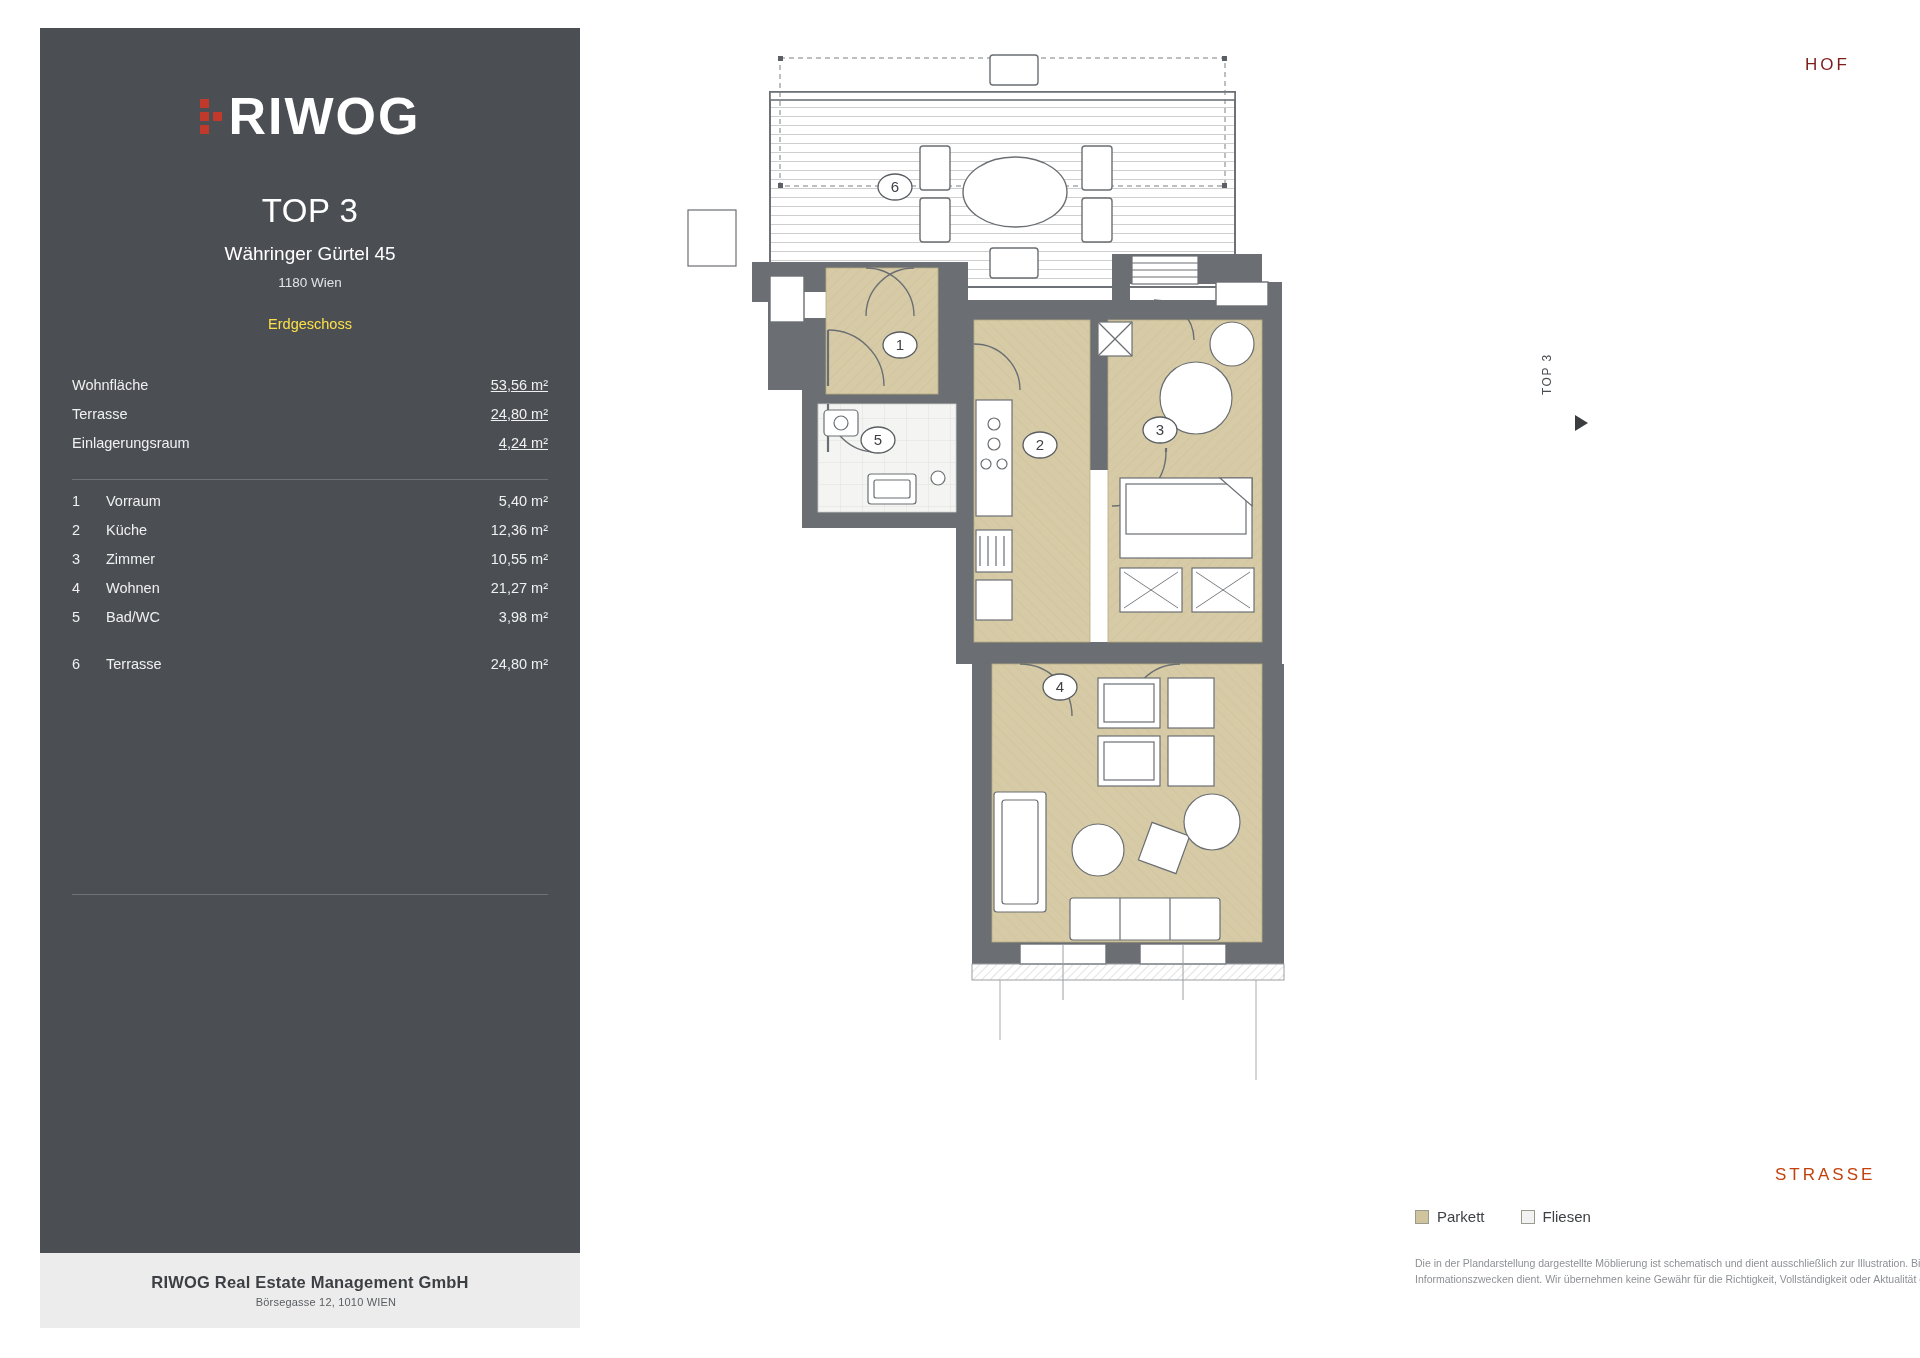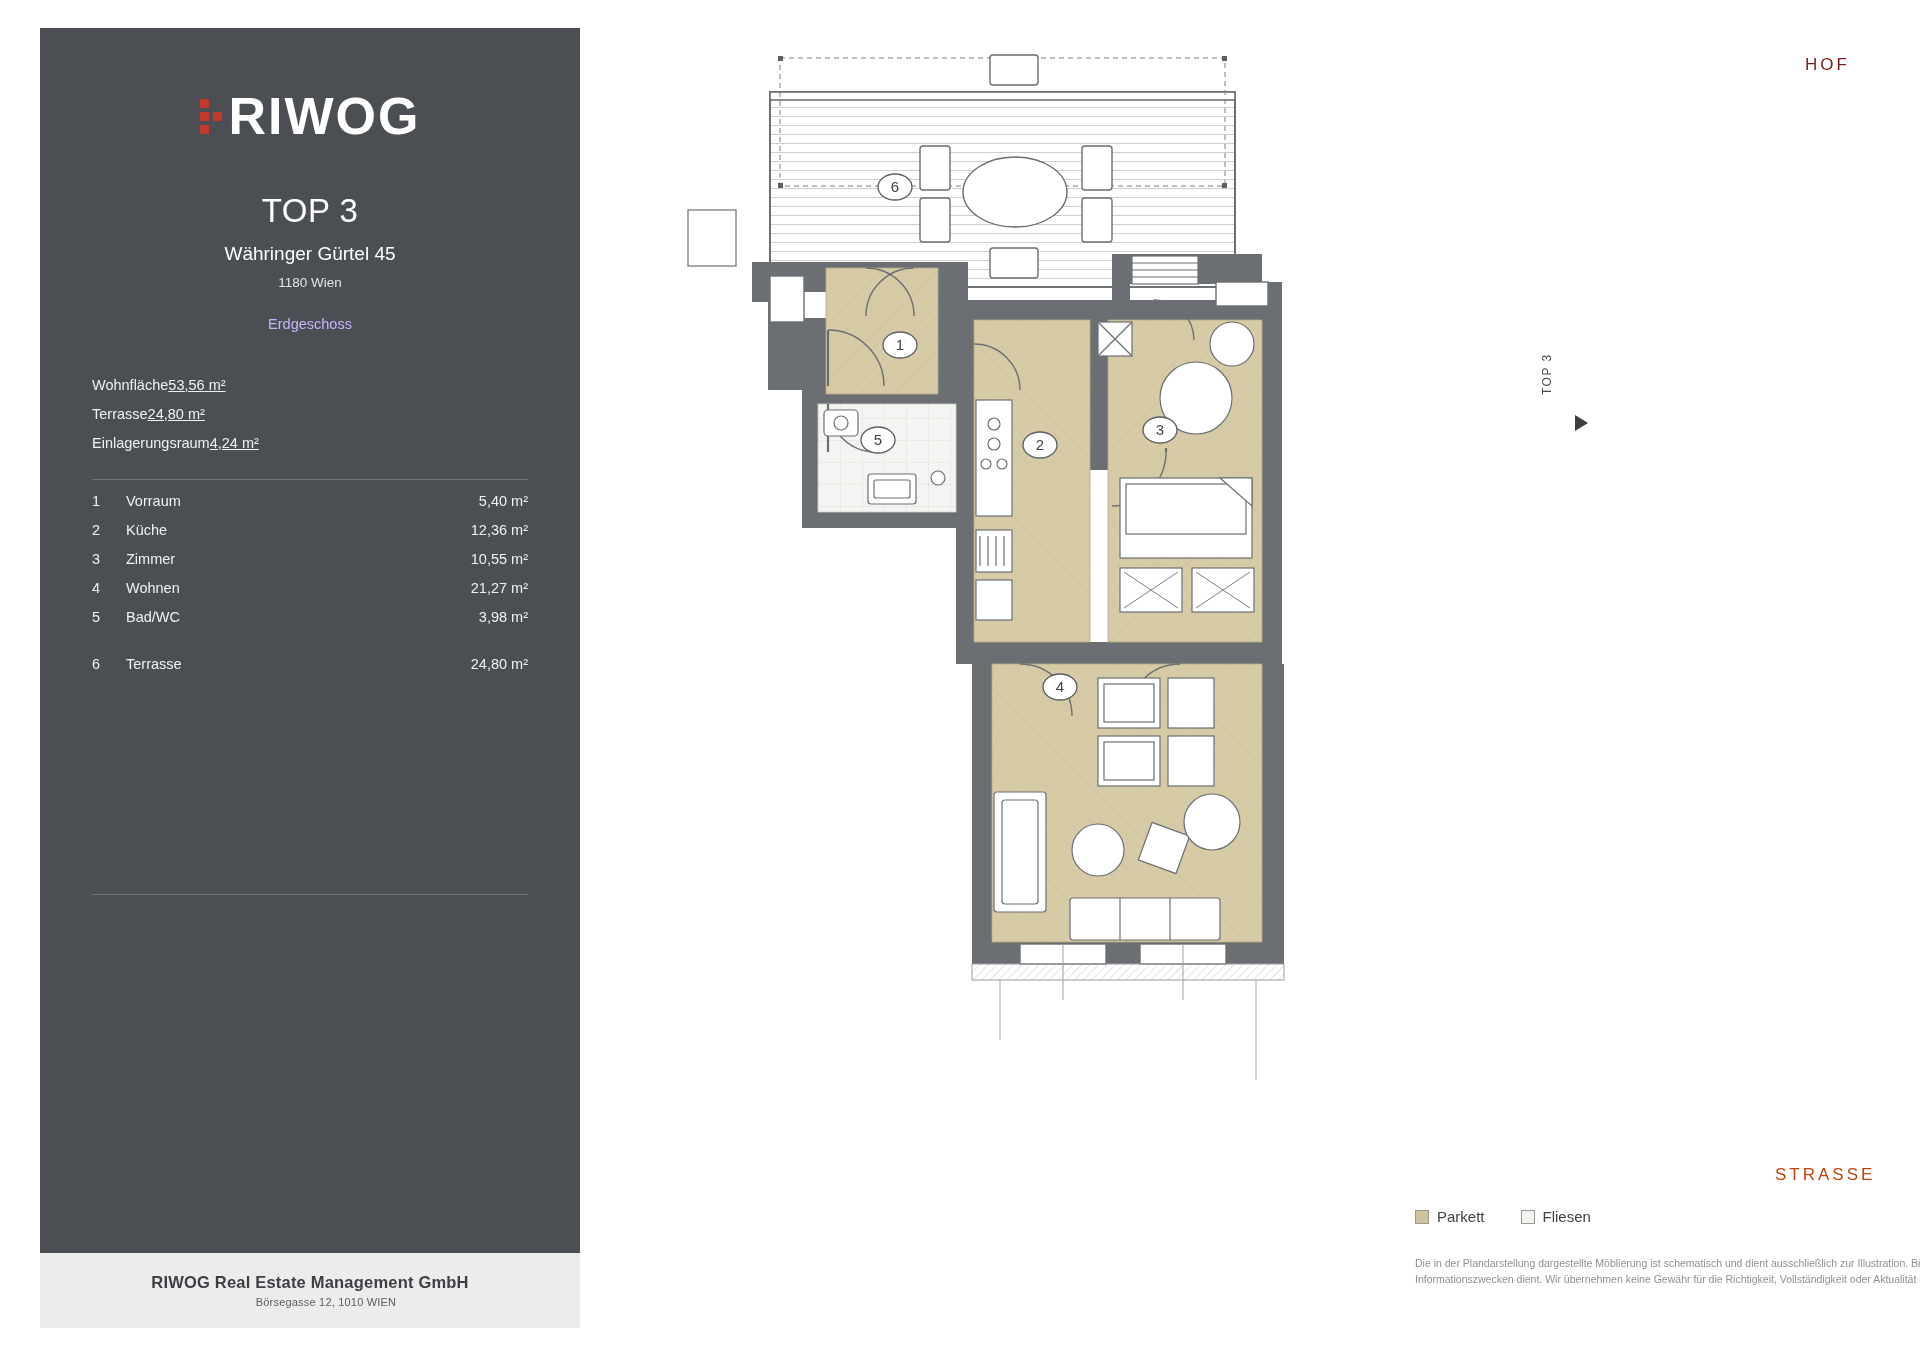--- a/index.html
+++ b/index.html
@@ -15,21 +15,21 @@
   
   #info-panel {
     position: absolute;
     left: 40px; top: 28px;
     width: 540px; height: 1300px;
     background: #4b4f54;
     color: #ffffff;
     display: flex;
     flex-direction: column;
   }
-  #panel-body { flex: 1 1 auto; padding: 0 52px; }
+  #panel-body { flex: 1 1 auto; padding: 0 32px; }
   #panel-footer {
     height: 75px;
     background: #ececec;
     color: #3c3f43;
     display: flex;
     flex-direction: column;
     align-items: center;
     justify-content: center;
     gap: 4px;
   }
@@ -53,25 +53,25 @@
   .logo-dots i { display:block; width:9px; height:9px; background:#c0392b; }
   .logo-dots i.off { background: transparent; }
   #logo-word {
     font-size: 52px; font-weight: bold; letter-spacing: 2px;
     color: #ffffff; line-height: 1;
   }
 
   #panel-title { text-align:center; font-size: 33px; margin-top: 50px; letter-spacing:.5px;}
   #panel-street { text-align:center; font-size: 19px; margin-top: 13px; font-weight: 300;}
   #panel-city { text-align:center; font-size: 13.5px; margin-top: 10px; color:#e3e4e5;}
-  #panel-floor { text-align:center; font-size: 14.5px; margin-top: 26px; color:#c4b5fd;}
+  #panel-floor { text-align:center; font-size: 14.5px; margin-top: 26px; color:#fde047;}
 
   .kv-block { margin-top: 38px; }
   .kv-row {
-    display: flex; 
+    display: flex; justify-content: space-between;
     font-size: 14.5px; padding: 6.5px 0; color: #f0f0f0;
   }
   .kv-row .val { font-variant-numeric: tabular-nums; text-decoration: underline; }
   .rule { height:1px; background:#6f7378; margin: 22px 0 6px; }
 
   .room-row {
     display: grid;
     grid-template-columns: 34px 1fr auto;
     font-size: 14.5px; padding: 6.5px 0; color: #f0f0f0;
   }

